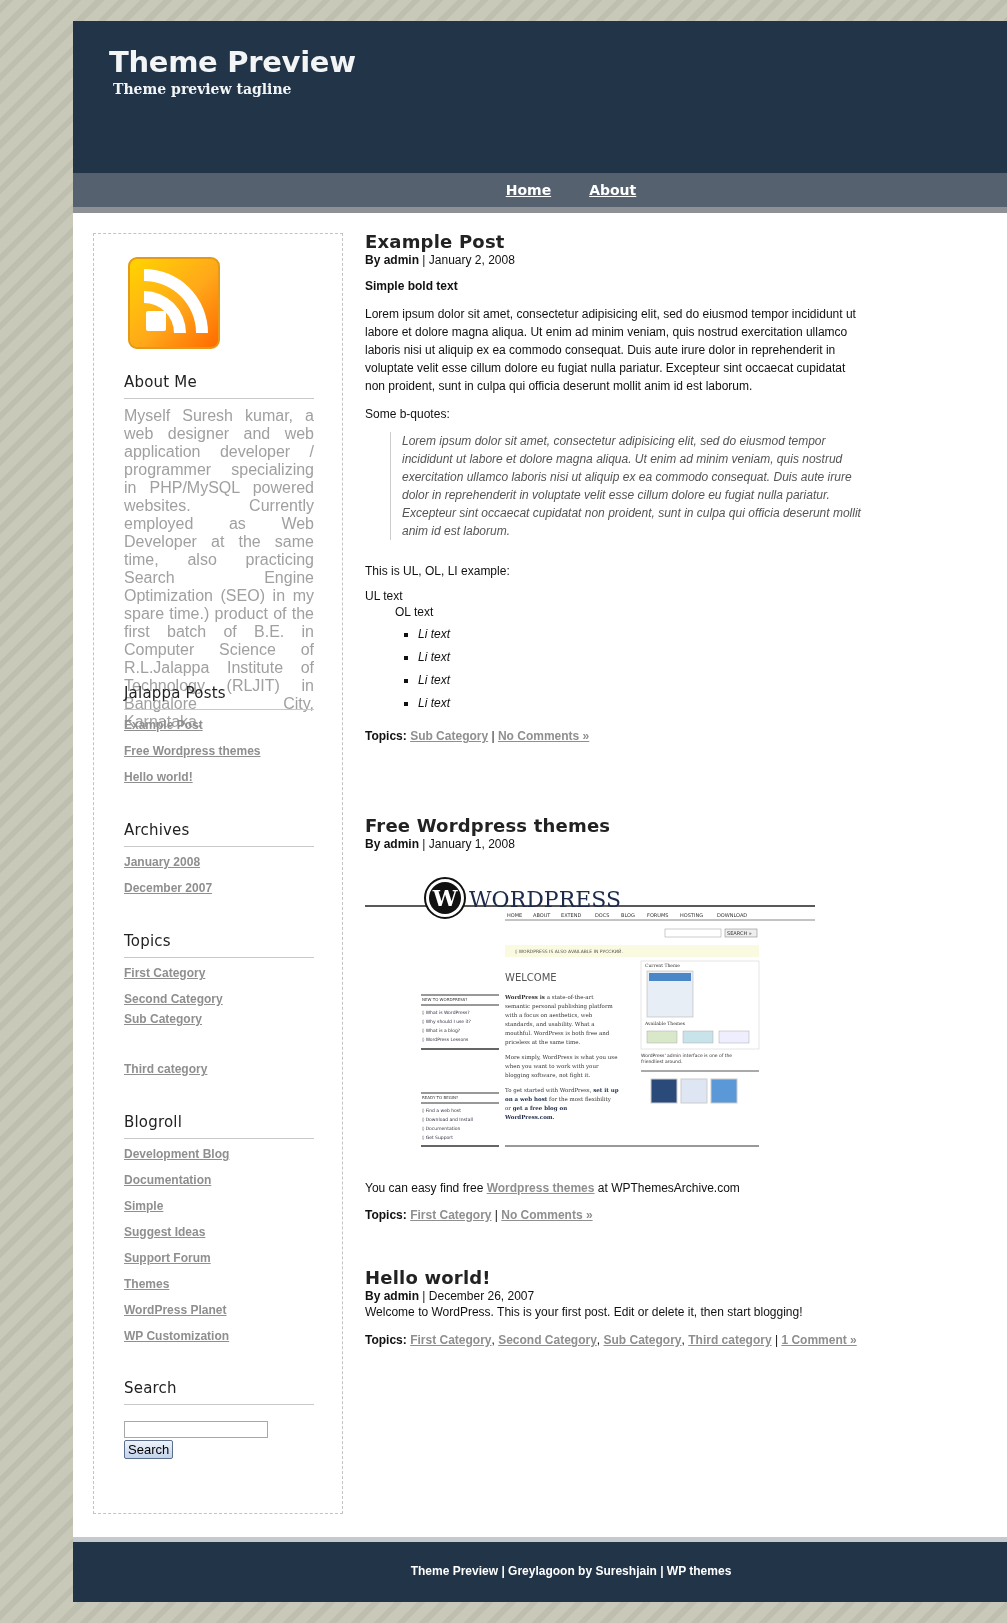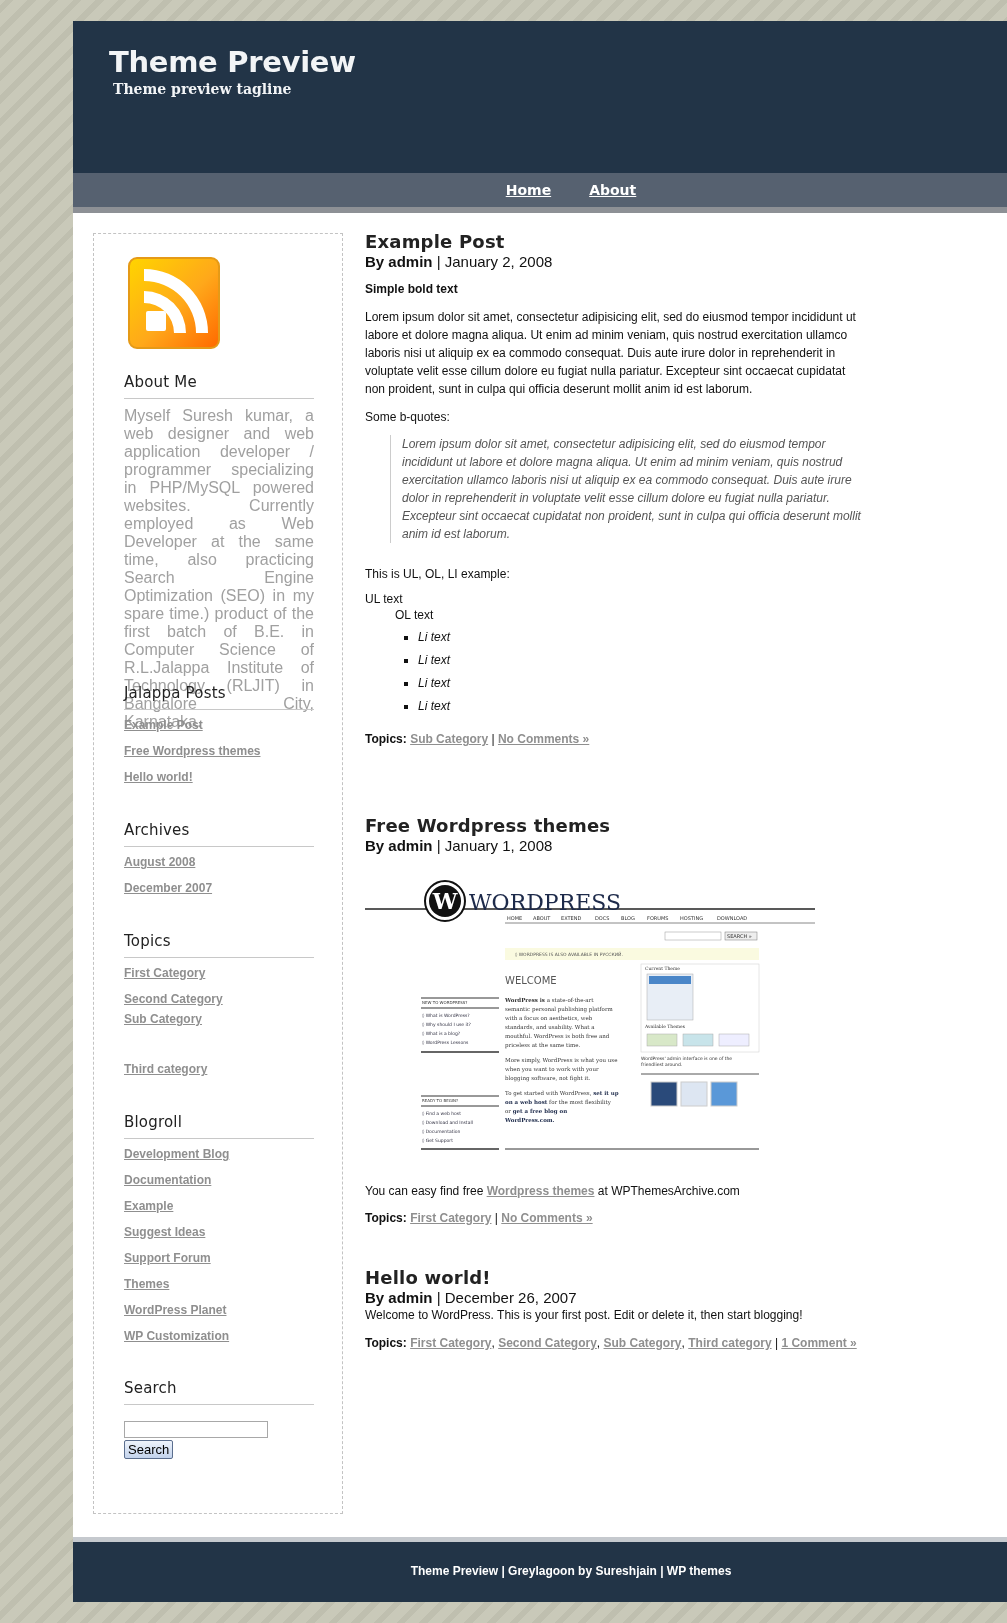--- a/index.html
+++ b/index.html
@@ -22,21 +22,21 @@
     background: linear-gradient(135deg, #ffd400 0%, #ffa81a 55%, #ff6a00 100%); border:2px solid #e59a17; box-sizing:border-box; overflow:hidden; }
   .widget { position:absolute; left:30px; width:190px; }
   .widget h2 { margin:0; font-family:"DejaVu Sans", sans-serif; font-weight:normal; font-size:15px; color:#222; padding-bottom:7px; border-bottom:1px solid #c8c8c8; letter-spacing:0.2px; }
   .widget a { display:block; color:#8f8f8f; font-size:12px; font-weight:bold; text-decoration:underline; margin-top:10px; }
   .about-text { margin:8px 0 0 0; color:#a0a0a0; font-size:16px; line-height:18px; text-align:justify; }
   #search-input { width:144px; height:17px; border:1px solid #a8a8a8; box-sizing:border-box; display:block; margin-top:16px; }
   #search-btn { margin-top:2px; font-family:"Liberation Sans", sans-serif; font-size:13px; padding:0 3px; height:19px; border:1px solid #5b6e8e; border-radius:2px; background:linear-gradient(#eef3fb,#c3d3ec); }
   #content { position:absolute; left:292px; top:0; width:500px; font-size:12px; color:#111; }
   .post { position:absolute; left:0; width:500px; }
   .post h2 { margin:0; font-family:"DejaVu Sans", sans-serif; font-weight:bold; font-size:18px; color:#222; letter-spacing:0.2px; }
-  .meta { font-size:15px; margin-top:1px; }
+  .meta { font-size:12px; margin-top:1px; }
   .meta b { font-weight:bold; }
   .post p { margin:0; line-height:18px; }
   .post a { color:#8f8f8f; font-weight:bold; text-decoration:underline; }
   blockquote { margin:0 0 0 25px; padding-left:11px; border-left:1px solid #ccc; color:#555; font-style:italic; line-height:18px; }
   .ul-demo ul { list-style:square; margin:0; padding-left:53px; }
   .ul-demo li { line-height:23px;font-style:italic; }
   .wp-shot { position:absolute; left:0; top:30px; width:450px; height:280px; }
   #footer-line { height:5px; background:#c5c9ce; }
   #footer { height:60px; background:#223447; text-align:center; color:#fff; font-weight:bold; font-size:12px; line-height:58px; }
   #footer a { color:#fff; text-decoration:none; }
@@ -70,37 +70,37 @@
 
       <div class="widget" style="top:450px;">
         <h2>Jalappa Posts</h2>
         <a style="margin-top:8px">Example Post</a>
         <a style="margin-top:12px">Free Wordpress themes</a>
         <a style="margin-top:12px">Hello world!</a>
       </div>
 
       <div class="widget" style="top:587px;">
         <h2>Archives</h2>
-        <a style="margin-top:8px">August 2008</a>
+        <a style="margin-top:8px">January 2008</a>
         <a style="margin-top:12px">December 2007</a>
       </div>
 
       <div class="widget" style="top:698px;">
         <h2>Topics</h2>
         <a style="margin-top:8px">First Category</a>
         <a style="margin-top:12px">Second Category</a>
         <a style="margin-top:6px">Sub Category</a>
         <a style="margin-top:36px">Third category</a>
       </div>
 
       <div class="widget" style="top:879px;">
         <h2>Blogroll</h2>
         <a style="margin-top:8px">Development Blog</a>
         <a style="margin-top:12px">Documentation</a>
-        <a style="margin-top:12px">Example</a>
+        <a style="margin-top:12px">Simple</a>
         <a style="margin-top:12px">Suggest Ideas</a>
         <a style="margin-top:12px">Support Forum</a>
         <a style="margin-top:12px">Themes</a>
         <a style="margin-top:12px">WordPress Planet</a>
         <a style="margin-top:12px">WP Customization</a>
       </div>
 
       <div class="widget" style="top:1145px;">
         <h2>Search</h2>
         <input id="search-input" type="text" value="" style="">

